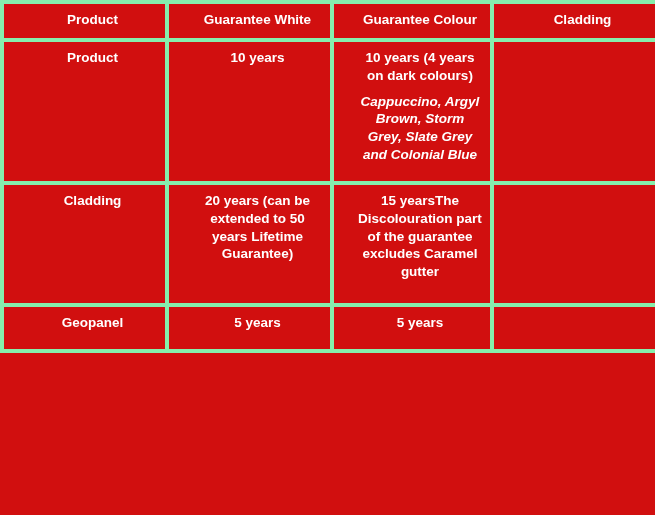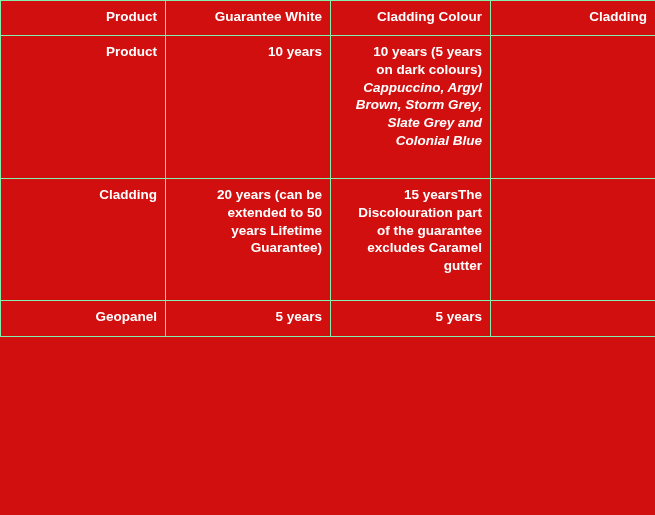--- a/index.html
+++ b/index.html
@@ -25,67 +25,68 @@
     table-layout: fixed;
     background: #d10f0f;
   }
   table.guarantee-table col.c0 { width: 165px; }
   table.guarantee-table col.c1 { width: 165px; }
   table.guarantee-table col.c2 { width: 160px; }
   table.guarantee-table col.c3 { width: 165px; }
 
   table.guarantee-table td,
   table.guarantee-table th {
-    border: 1px solid #86efac;
+    border: 4px solid #86efac;
     vertical-align: top;
     padding: 7px 8px 9px 24px;
     color: #ffffff;
     font-size: 13.5px;
     line-height: 1.32;
-    text-align: right;
+    text-align: center;
     font-weight: bold;
     word-wrap: break-word;
   }
   table.guarantee-table th {
     font-weight: bold;
     font-size: 13.5px;
   }
   .row-header td, .row-header th { height: 18px; }
   .italic-note {
     font-style: italic;
     font-weight: bold;
     display: block;
+    margin-top: 8px;
   }
   .inline-block { display: block; }
 </style>
 </head>
 <body>
 
 <div class="table-wrap">
   <table class="guarantee-table">
     <colgroup>
       <col class="c0">
         <col class="c1">
         <col class="c2">
         <col class="c3">
     </colgroup>
     <thead>
       <tr class="row-header">
         <th>Product</th>
         <th>Guarantee White</th>
-        <th>Cladding Colour</th>
+        <th>Guarantee Colour</th>
         <th>Cladding</th>
       </tr>
     </thead>
     <tbody>
       <tr style="height:143px">
         <td>Product</td>
         <td>10 years</td>
         <td>
-          <span class="inline-block">10 years (5 years on dark colours)</span>
+          <span class="inline-block">10 years (4 years on dark colours)</span>
           <span class="italic-note">Cappuccino, Argyl Brown, Storm Grey,
 Slate Grey and Colonial Blue</span>
         </td>
         <td></td>
       </tr>
       <tr style="height:122px">
         <td>Cladding</td>
         <td>20 years (can be extended to 50 years Lifetime Guarantee)</td>
         <td>
           <span class="inline-block">15 yearsThe Discolouration part of the guarantee excludes Caramel gutter</span>

